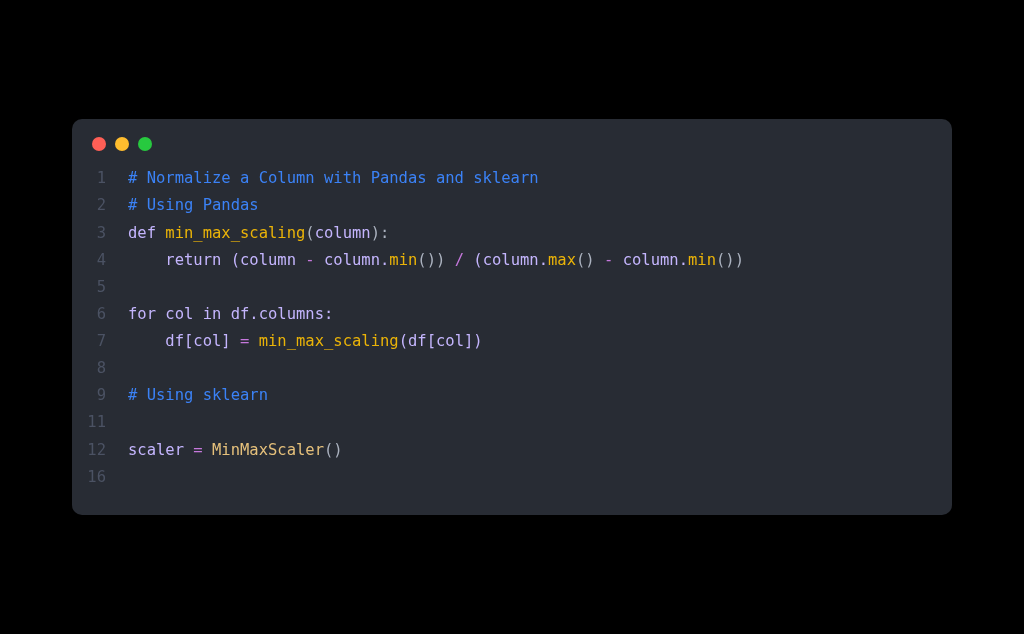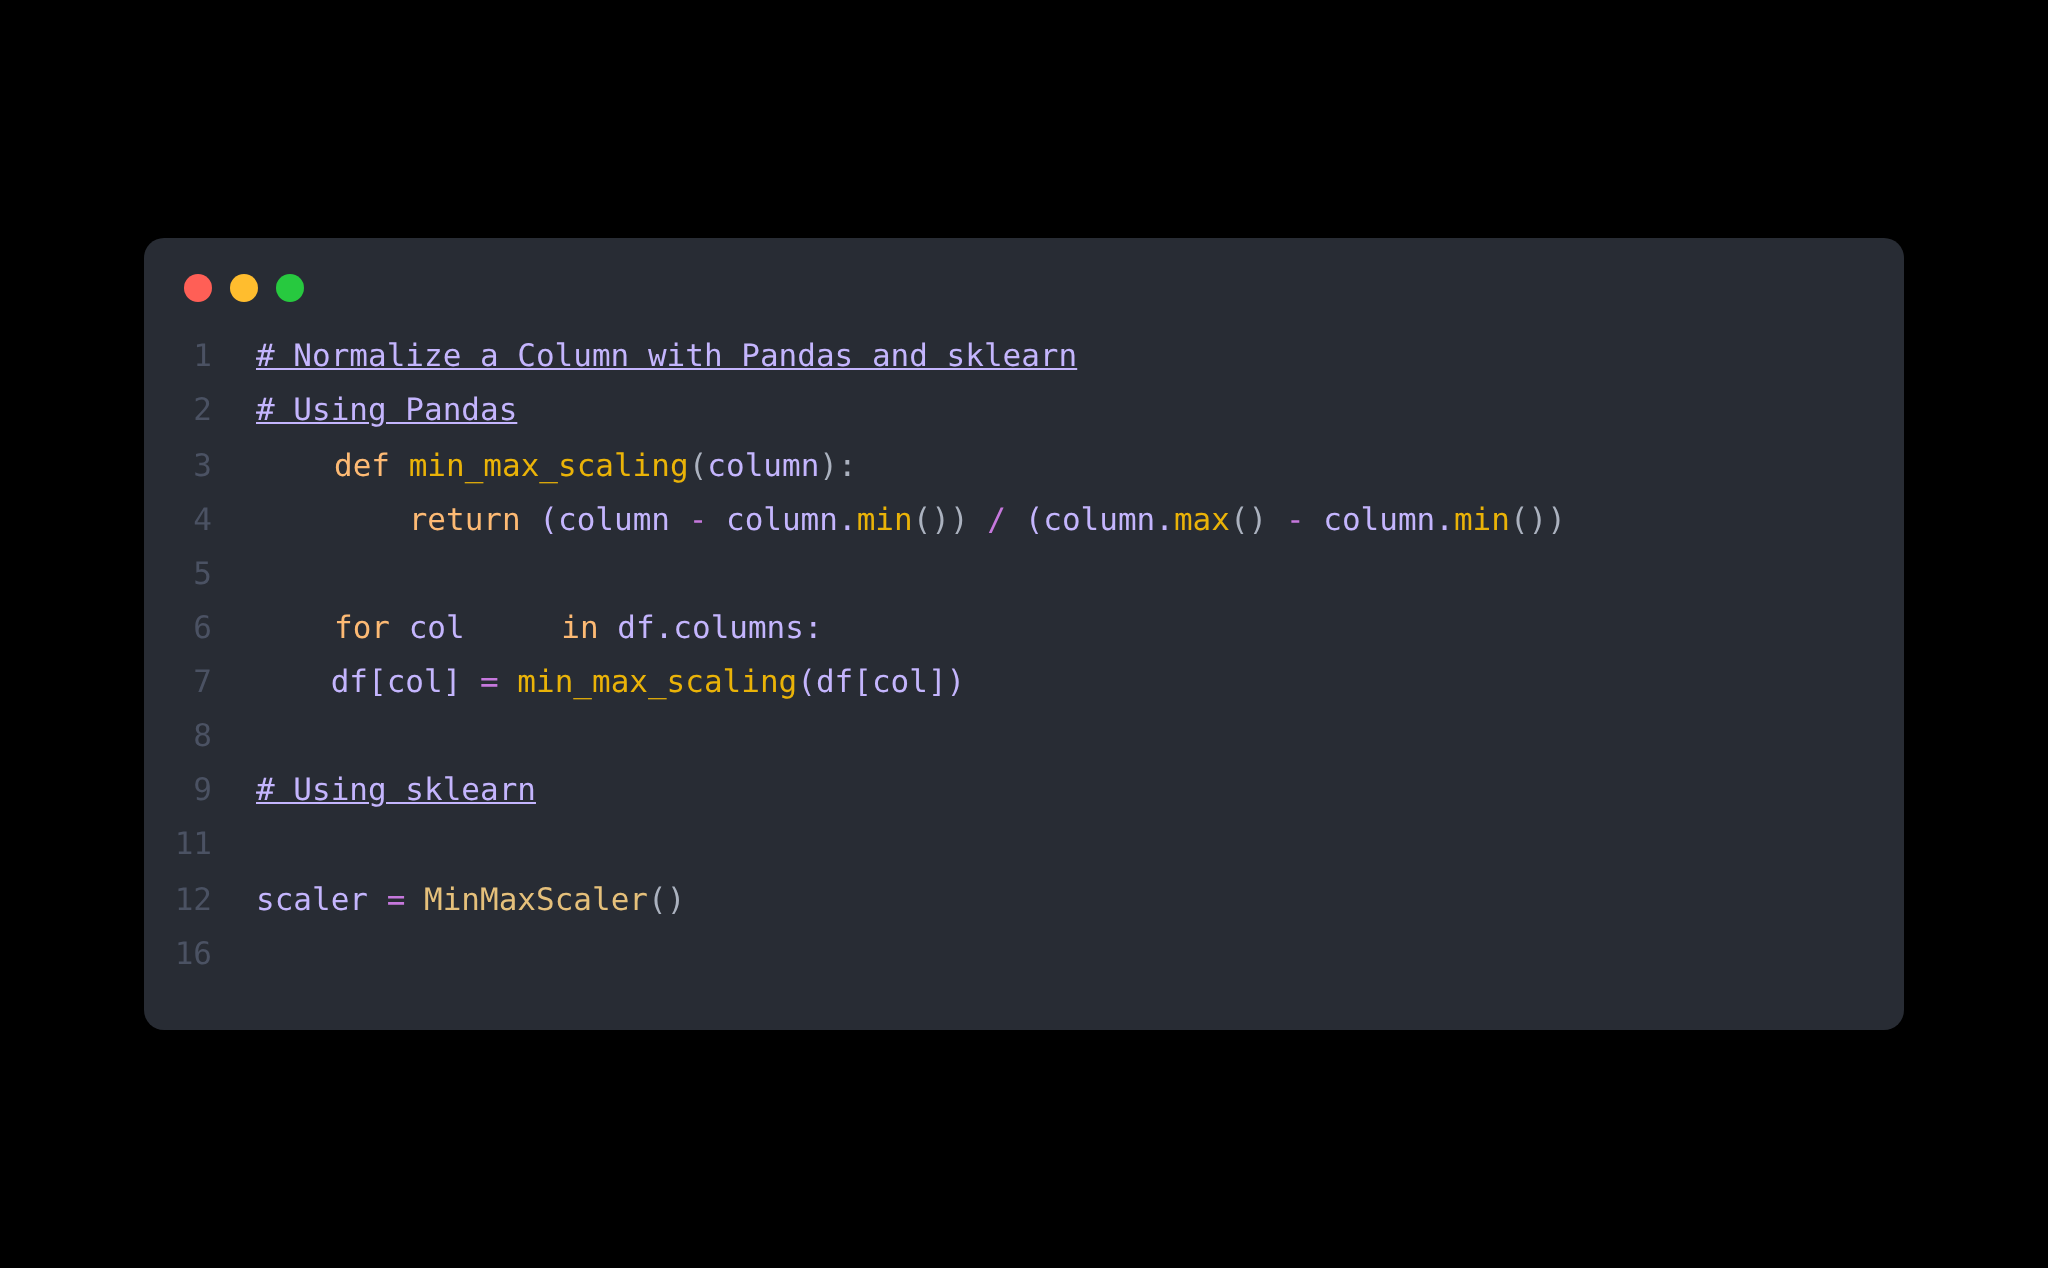--- a/index.html
+++ b/index.html
@@ -37,22 +37,22 @@
   }
   .lineno {
     width: 56px;
     text-align: right;
     color: #4b5263;
     padding-right: 22px;
     user-select: none;
     flex-shrink: 0;
   }
   .code { flex: 1; }
-  .tok-comment { color: #c4b5fd; font-style: normal; text-decoration: underline; }
-  .tok-kw      { color: #fdba74; margin-left: 39px; }
+  .tok-comment { color: #3b82f6; font-style: normal; }
+  .tok-kw      { color: #c4b5fd; }
   .tok-fn      { color: #eab308; }
   .tok-def     { color: #e06c75; }
   .tok-param   { color: #c4b5fd; }
   .tok-punct   { color: #abb2bf; }
   .tok-op      { color: #c678dd; }
   .tok-var     { color: #c4b5fd; }
   .tok-name    { color: #e5c07b; }
   .tok-kwarg   { color: #d19a66; }
 </style>
 </head>

